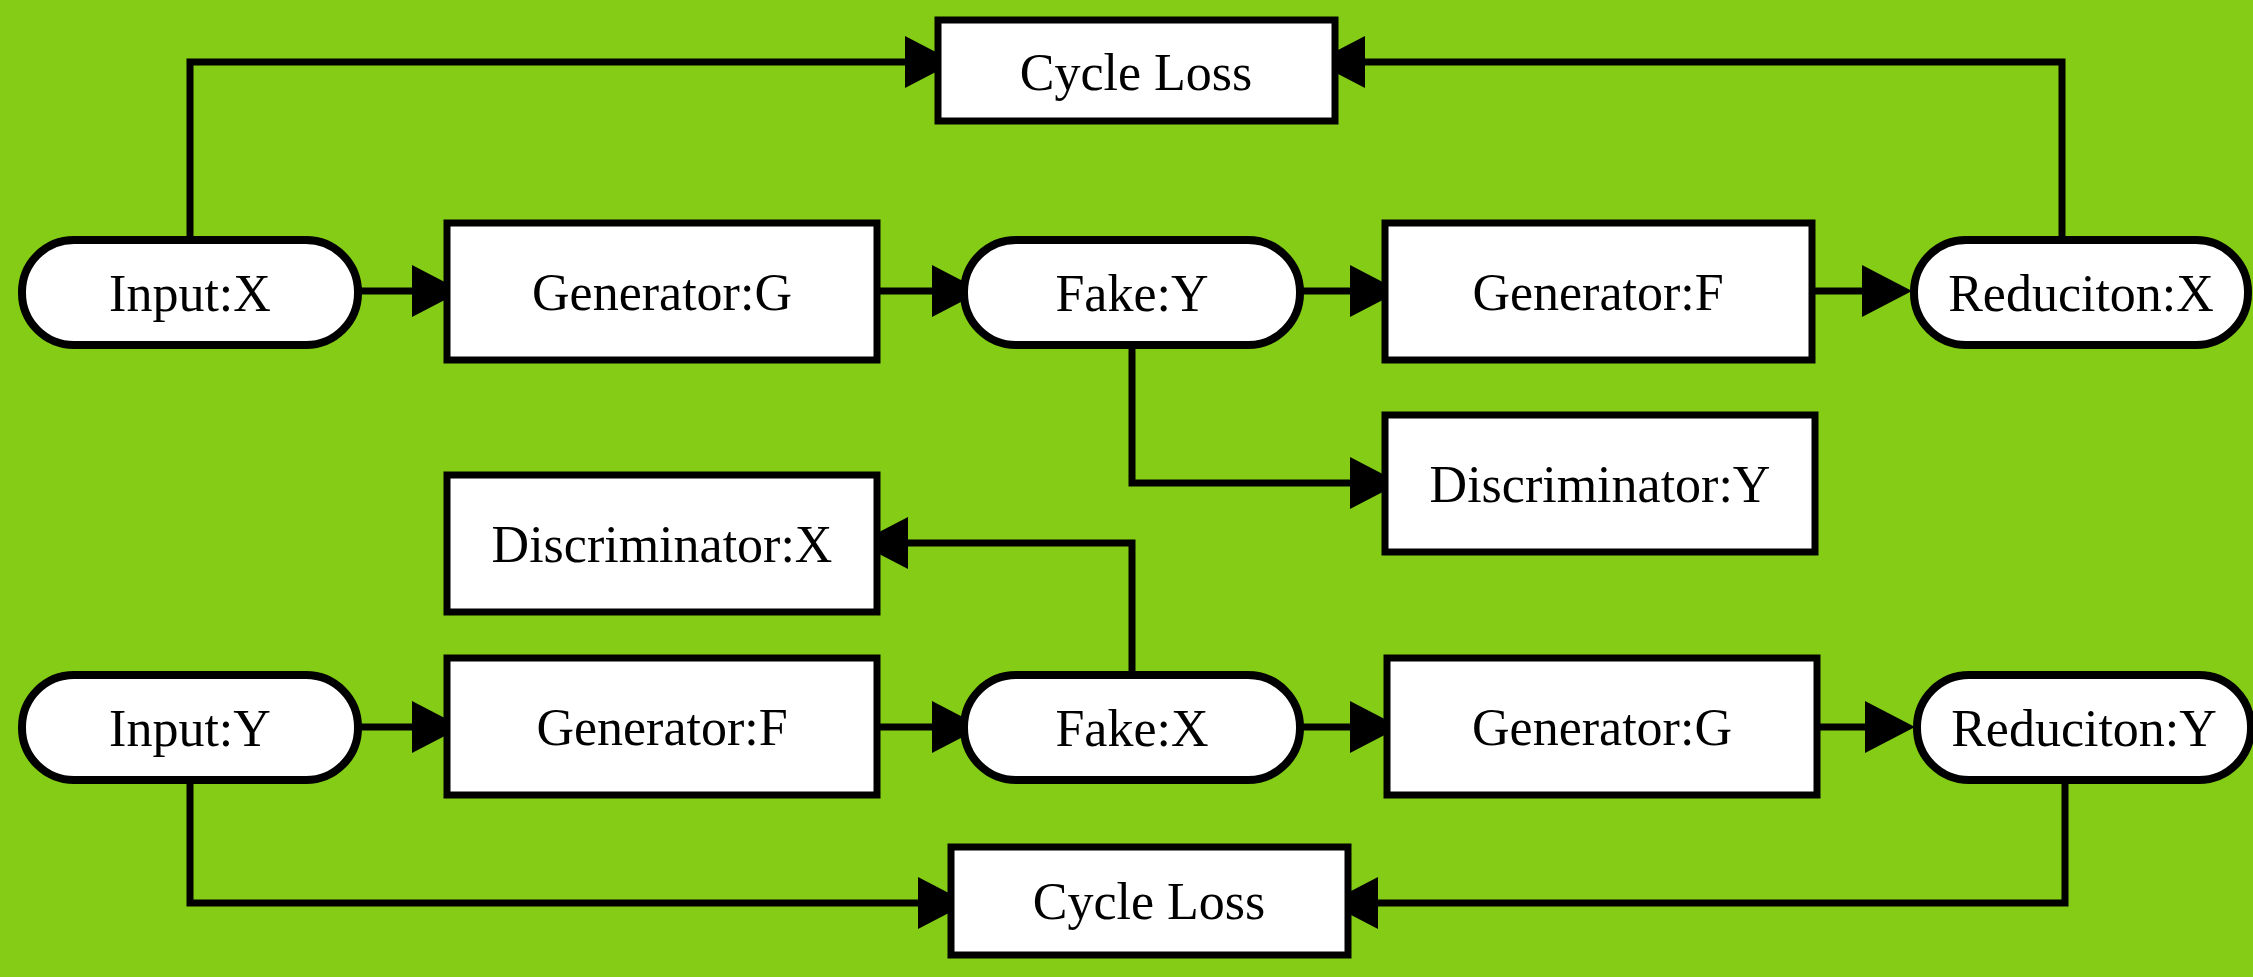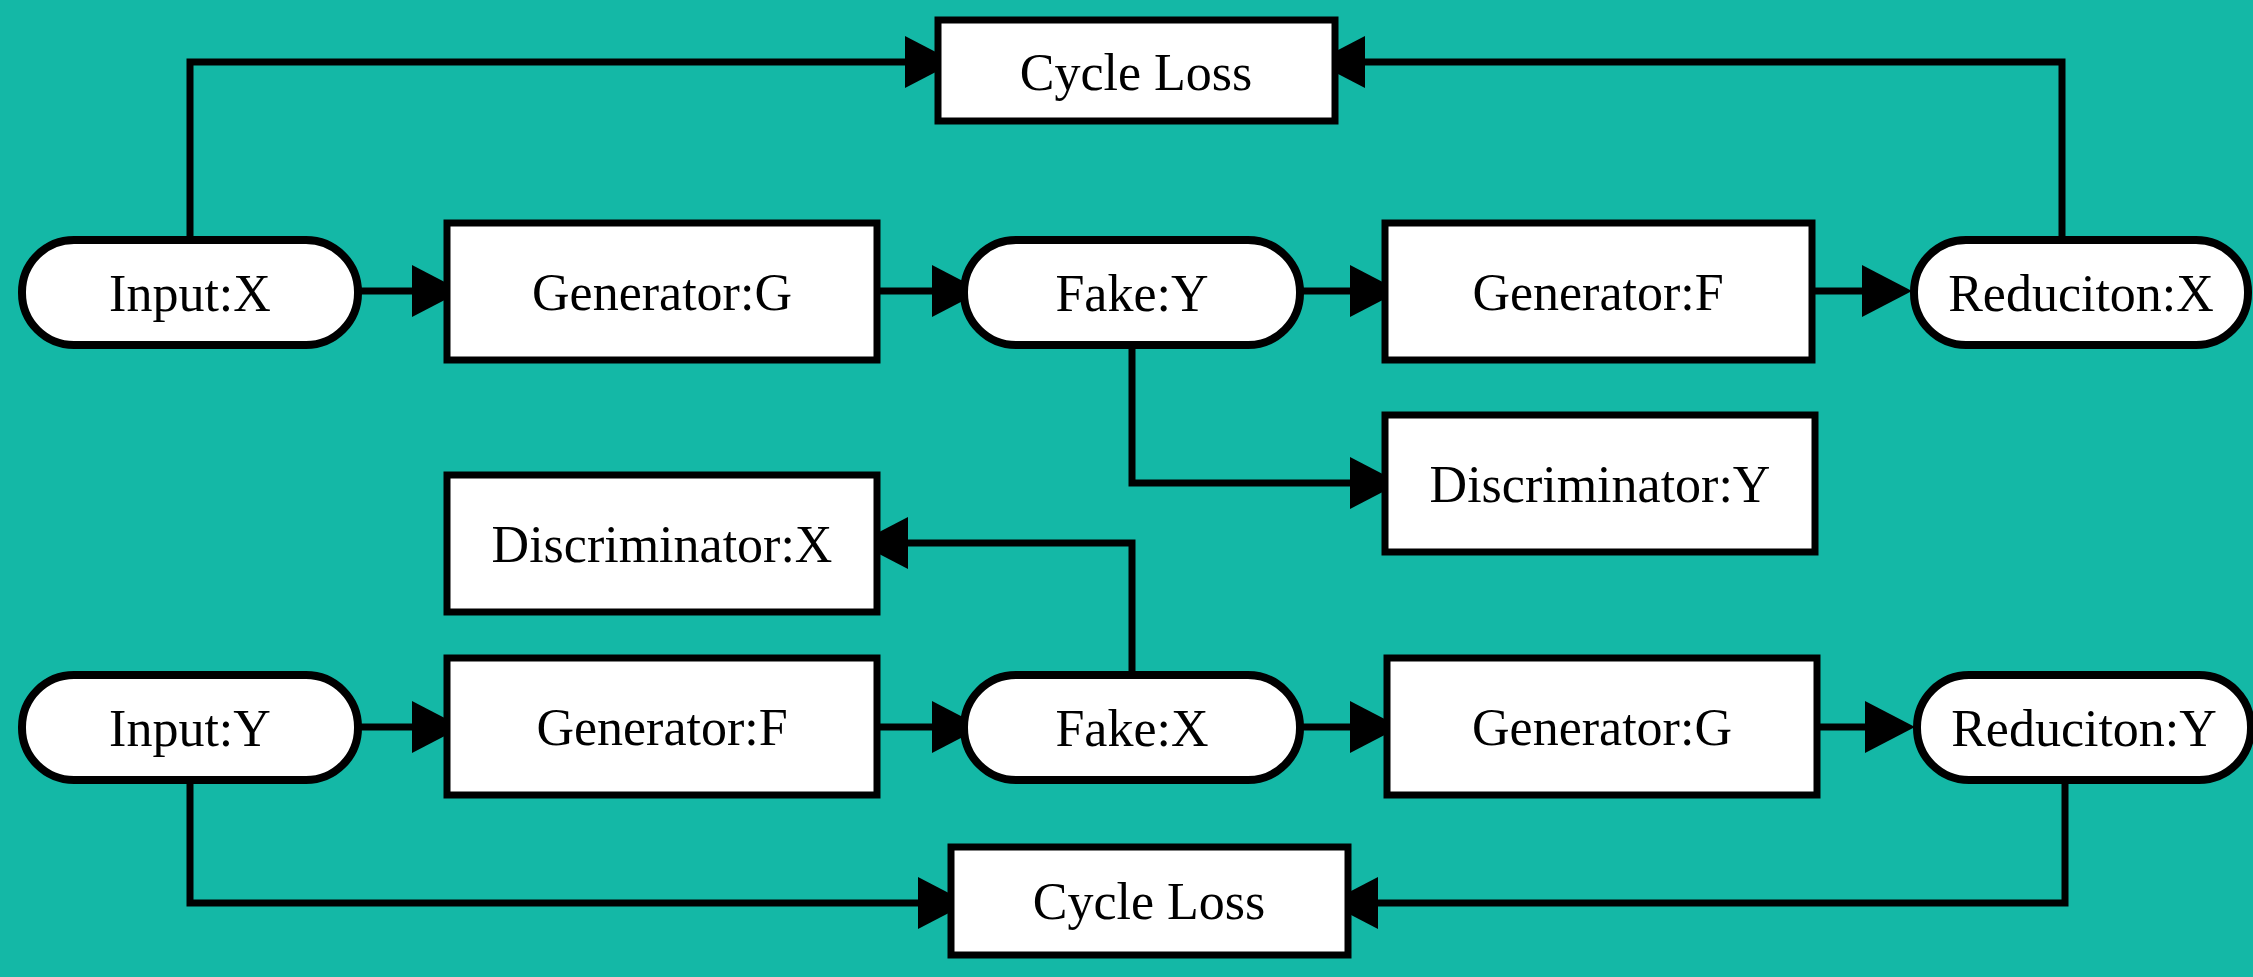--- a/index.html
+++ b/index.html
@@ -4,21 +4,21 @@
 <style>
   html, body {
     margin: 0;
     padding: 0;
     background: #ffffff;
   }
   #diagram-root {
     position: relative;
     width: 2253px;
     height: 977px;
-    background: #14b8a6;
+    background: #84cc16;
     font-family: "Liberation Serif", "DejaVu Serif", serif;
     overflow: hidden;
   }
   svg#flow {
     position: absolute;
     top: 0;
     left: 0;
     width: 2253px;
     height: 977px;
     display: block;

